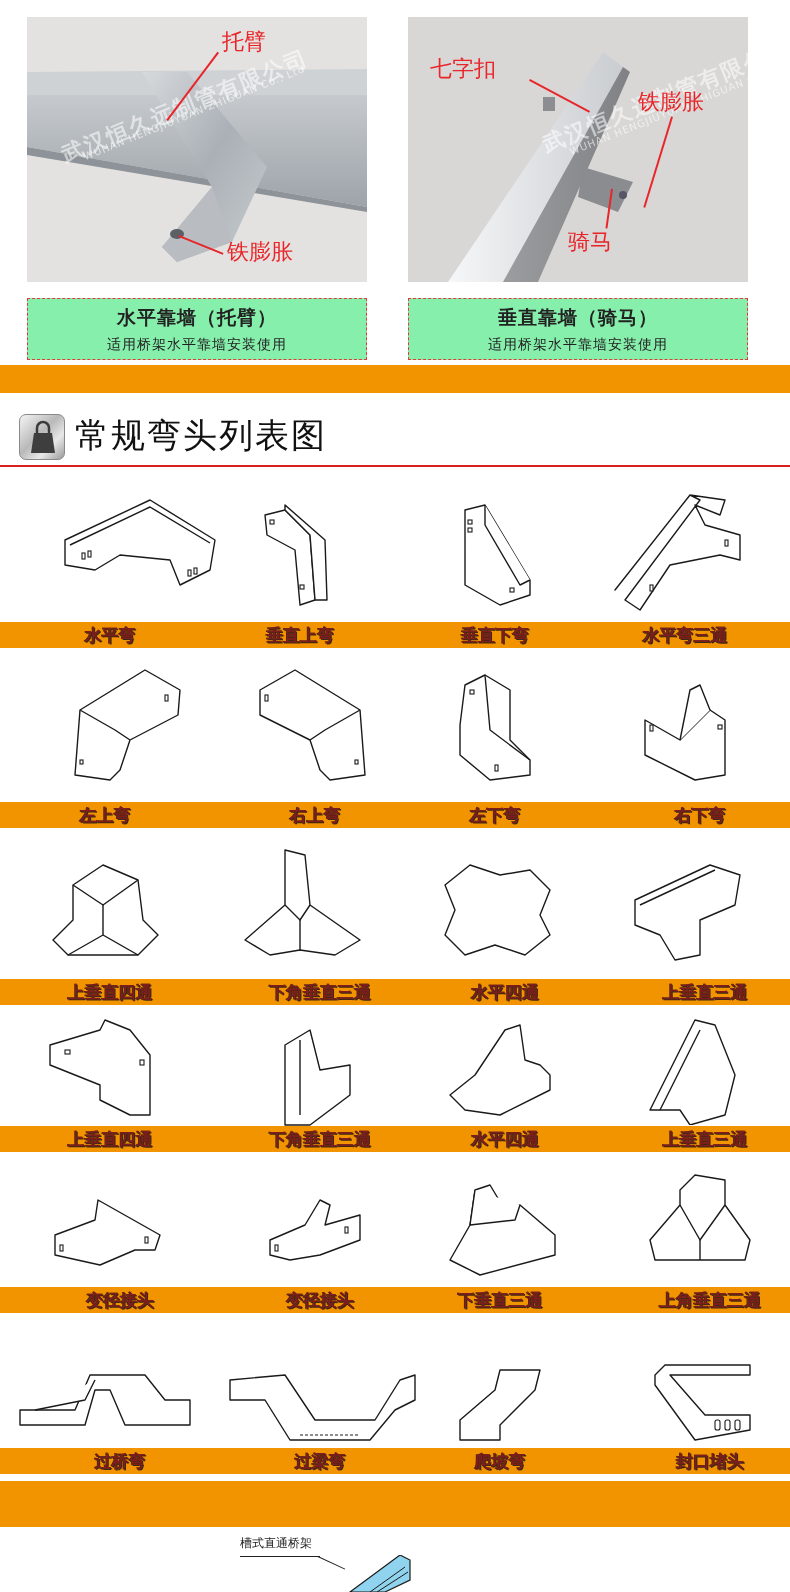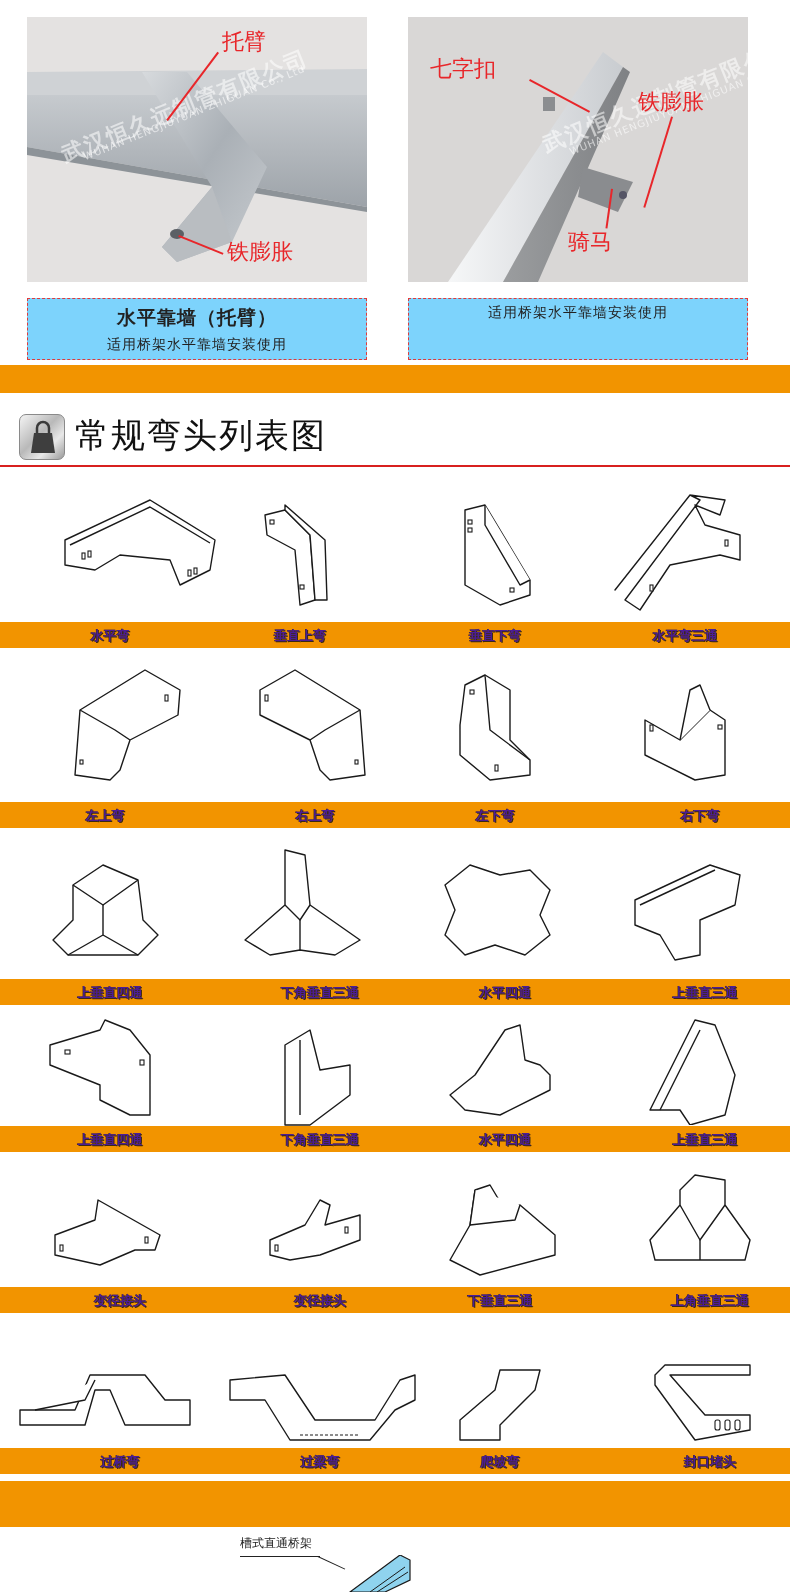--- a/index.html
+++ b/index.html
@@ -5,34 +5,34 @@
     * { box-sizing: border-box; margin: 0; padding: 0; }
     html, body { width: 790px; height: 1592px; background: #ffffff; overflow: hidden; }
     body { position: relative; font-family: "DejaVu Sans", "Liberation Sans", sans-serif; }
 
     .abs { position: absolute; }
 
     
     .photo-panel { position: absolute; top: 17px; width: 340px; height: 325px; }
     .photo { position: absolute; left: 0; top: 0; width: 340px; height: 265px; background: #e3e1e0; overflow: hidden; }
     .caption-box { position: absolute; left: 0; top: 281px; width: 340px; height: 62px;
-      border: 1.5px dashed #e03a3a; background: #7dd3fc; text-align: center; }
+      border: 1.5px dashed #e03a3a; background: #86efac; text-align: center; }
     .caption-title { font-size: 19px; font-weight: bold; color: #222; margin-top: 6px; letter-spacing: 1px; }
     .caption-sub { font-size: 14px; color: #222; margin-top: 5px; letter-spacing: 1px; }
     .callout { position: absolute; color: #e8262a; font-size: 22px; }
     .leader { position: absolute; height: 1.5px; background: #e8262a; transform-origin: 0 0; }
     .watermark { position: absolute; color: rgba(255,255,255,0.55); font-size: 22px; transform: rotate(-22deg);
       transform-origin: 0 0; white-space: nowrap; font-weight: bold; letter-spacing: 2px; }
     .watermark-en { position: absolute; color: rgba(255,255,255,0.6); font-size: 10px; transform: rotate(-22deg);
       transform-origin: 0 0; white-space: nowrap; letter-spacing: 1px; }
 
     
     .orange-bar { position: absolute; left: 0; width: 790px; background: #f29400; }
     .label-row { position: absolute; left: 0; width: 790px; height: 26px; background: #f29400; }
-    .label-cell { position: absolute; top: 0; height: 40px; line-height: 27px; color: #4c1d95; font-size: 13px;
+    .label-cell { position: absolute; top: 0; height: 40px; line-height: 27px; color: #7f1d1d; font-size: 17px;
       font-weight: bold; text-shadow: 1px 1px 0 #3b2a10, -0.5px 0 0 #3b2a10; text-align: center; white-space: nowrap; }
 
     
     .section-icon { position: absolute; left: 19px; top: 414px; width: 46px; height: 46px; border-radius: 7px;
       background: linear-gradient(135deg, #f4f4f4 0%, #b9b9b9 45%, #e8e8e8 70%, #9a9a9a 100%);
       border: 1px solid #8a8a8a; }
     .section-title { position: absolute; left: 75px; top: 413px; font-size: 34px; color: #111; letter-spacing: 2px; }
     .red-rule { position: absolute; left: 0; top: 465px; width: 790px; height: 2px; background: #d8201f; }
 
     
@@ -104,20 +104,21 @@
     <span class="watermark" style="left:130px; top:115px;">武汉恒久远制管有限公司</span>
     <span class="watermark-en" style="left:160px; top:130px;">WUHAN HENGJIUYUAN ZHIGUAN Co., Ltd</span>
     <span class="callout" style="left:22px; top:37px;">七字扣</span>
     <div class="leader" style="left:122px; top:62px; width:68px; transform:rotate(28deg);"></div>
     <span class="callout" style="left:230px; top:70px;">铁膨胀</span>
     <div class="leader" style="left:265px; top:100px; width:95px; transform:rotate(107deg);"></div>
     <span class="callout" style="left:160px; top:210px;">骑马</span>
     <div class="leader" style="left:205px; top:172px; width:40px; transform:rotate(98deg);"></div>
   </div>
   <div class="caption-box">
+    <div class="caption-title">垂直靠墙（骑马）</div>
     <div class="caption-sub">适用桥架水平靠墙安装使用</div>
   </div>
 </div>
 
 <div class="orange-bar" style="top:365px; height:28px;"></div>
 
 <div class="section-icon">
   <svg width="46" height="46" viewBox="0 0 46 46">
     <path d="M17 18 V13 a6 6 0 0 1 12 0 V18" fill="none" stroke="#3a3a3a" stroke-width="2.5"></path>
     <polygon points="14,18 32,18 35,38 11,38" fill="#3e3e3e"></polygon>

